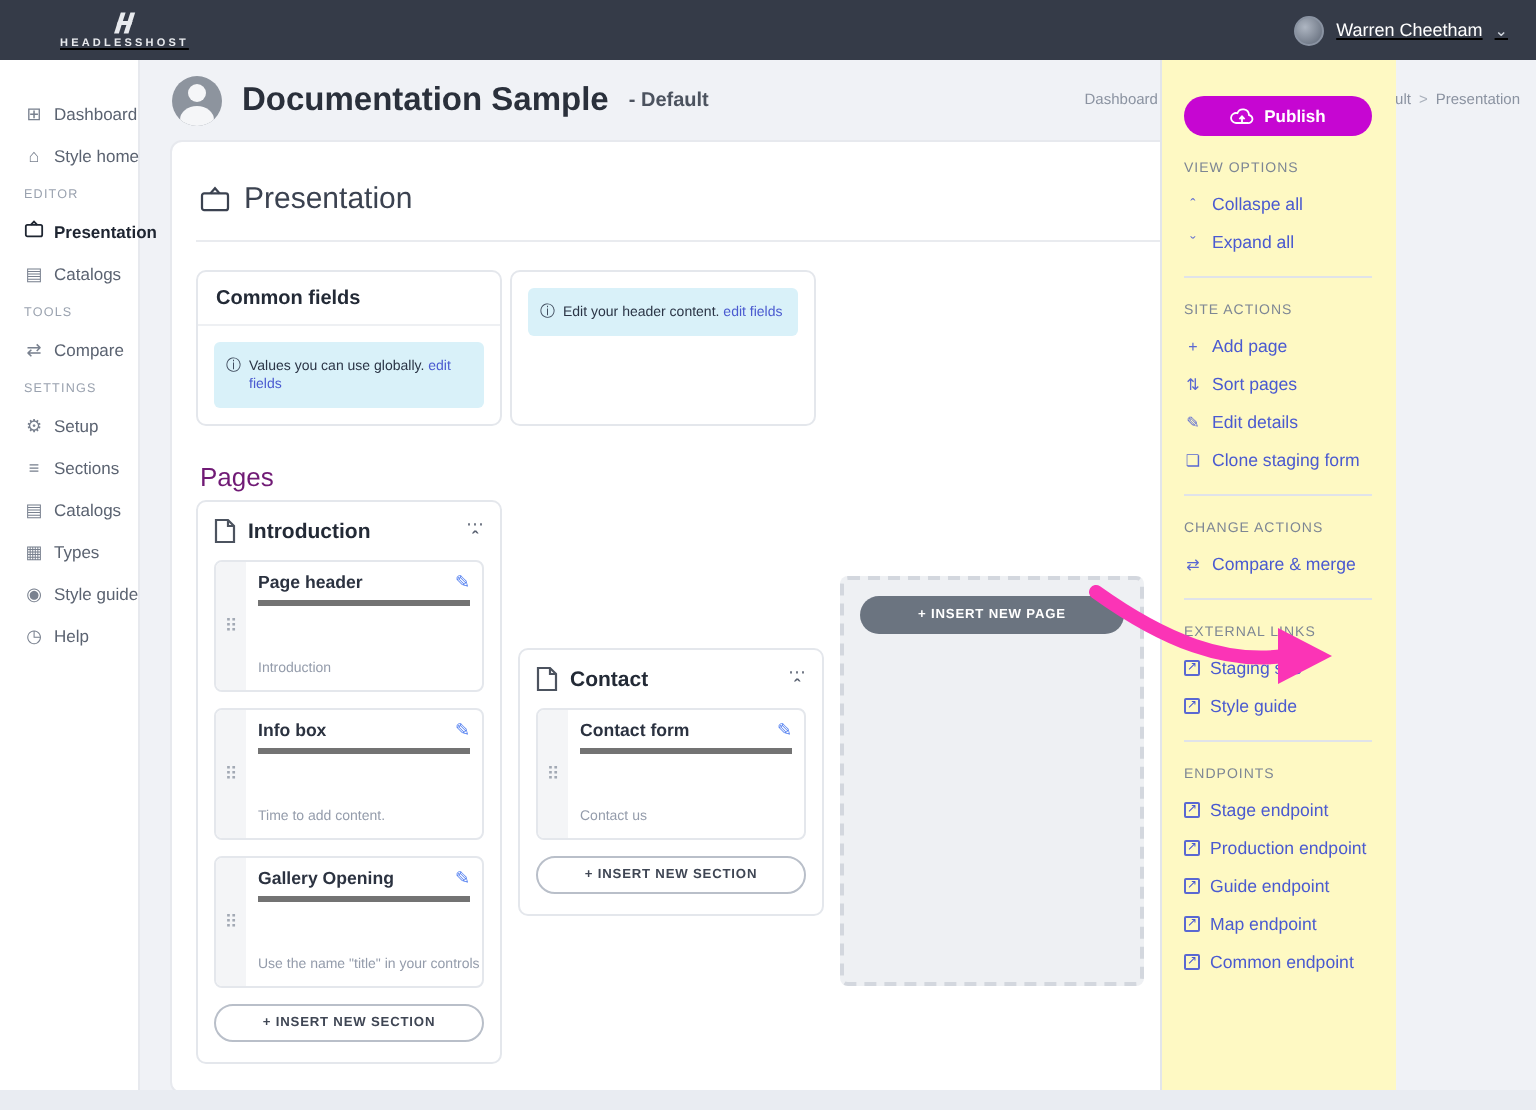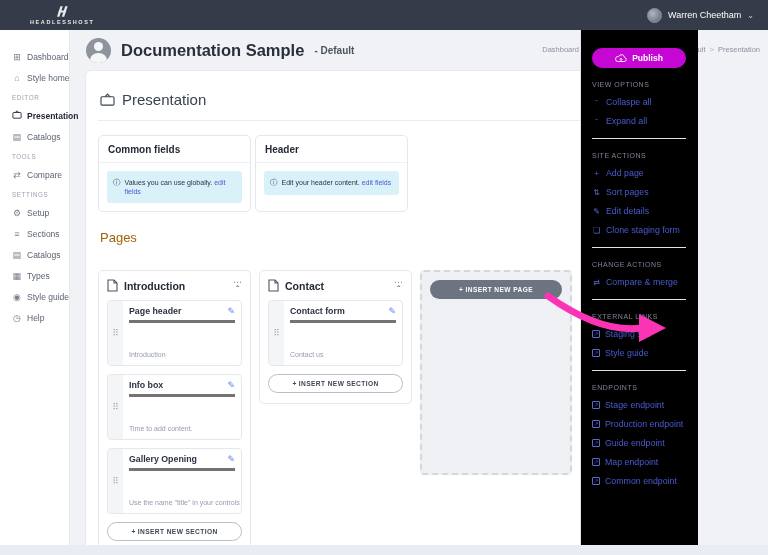--- a/index.html
+++ b/index.html
@@ -1,21 +1,21 @@
 <!DOCTYPE html>
 <html><head>
 <meta charset="utf-8">
 <style>
   * { margin:0; padding:0; box-sizing:border-box; }
   html,body { width:768px; height:555px; overflow:hidden; }
   body { font-family:"Liberation Sans", sans-serif; background:#f0f2f6; position:relative; }
   .app { position:absolute; inset:0; }
 
   
-  .topbar { position:absolute; top:0; left:0; right:0; height:30px; background:#353b48; display:flex; align-items:center; justify-content:space-between; padding:0 14px 0 30px; z-index:5; }
+  .topbar { position:absolute; top:0; left:0; right:0; height:30px; background:#353b48; display:flex; align-items:center; justify-content:space-between; padding:0 14px 0 30px; z-index:5;text-decoration:underline; }
   .brand { display:flex; flex-direction:column; align-items:center; line-height:1; }
   .brand-name { color:#e8eaee; font-size:5.5px; font-weight:bold; letter-spacing:1.6px; margin-top:2px; }
   .userchip { display:flex; align-items:center; gap:6px; color:#fff; font-size:9px; cursor:pointer; }
   .user-avatar { width:15px; height:15px; border-radius:50%; background:radial-gradient(circle at 35% 35%, #aeb6c2, #5d6675); border:1px solid #8a93a2; }
   .caret { font-size:8px; color:#cfd4dc; }
 
   
   .sidenav { position:absolute; top:30px; left:0; width:70px; bottom:10px; background:#fff; border-right:1px solid #e7e9ee; padding:16px 0 0 12px; z-index:4; }
   .nav-item { display:flex; align-items:center; gap:5px; height:21px; font-size:8.5px; color:#5b6371; cursor:pointer; white-space:nowrap; }
   .nav-item .nico { width:10px; text-align:center; font-size:9px; color:#79818f; flex:0 0 auto; }
@@ -39,43 +39,43 @@
   .card { position:absolute; left:15px; top:40px; width:552px; min-height:375px; background:#fff; border:1px solid #e7e9ee; border-radius:6px; padding:14px 12px; }
   .card-head { display:flex; align-items:center; gap:7px; padding:6px 2px 12px; border-bottom:1px solid #e9ebef; }
   .card-head-title { font-size:15px; color:#3b4250; }
   .fcard-row { display:flex; gap:4px; margin-top:14px; }
   .fcard { width:153px; background:#fff; border:1px solid #e4e7ec; border-radius:5px; }
   .fcard-title { font-size:10px; font-weight:bold; color:#232a36; padding:8px 9px 7px; border-bottom:1px solid #eef0f3; }
   .fcard-body { padding:8px; }
   .banner { background:#d9f1f9; border-radius:3px; padding:7px 6px; font-size:7px; color:#2a3445; display:flex; gap:4px; align-items:baseline; line-height:1.3; }
   .banner .iico { font-size:7.5px; color:#3e4a5c; }
   .link { color:#4a5ad0; cursor:pointer; }
-  .pages-label { font-size:13px; color:#a16207; margin:18px 2px 25px; }
-  .pages-row { display:flex; gap:8px; align-items:flex-start; }
+  .pages-label { font-size:13px; color:#701a75; margin:18px 2px 4px; }
+  .pages-row { display:flex; gap:8px; align-items:center; }
 
   .pagecard { width:153px; background:#fff; border:1px solid #e4e7ec; border-radius:5px; padding-bottom:2px; }
   .page-head { display:flex; align-items:flex-start; padding:8px 8px 6px; }
   .page-name { font-size:10.5px; font-weight:bold; color:#232a36; margin-left:6px; flex:1; padding-top:1px; }
   .page-ctrl { display:flex; flex-direction:column; align-items:center; line-height:.8; color:#6b7280; }
   .dots { font-size:9px; cursor:pointer; }
   .chev { font-size:9px; font-weight:bold; cursor:pointer; color:#586070; }
   .sec { display:flex; border:1px solid #e4e7ec; border-radius:4px; overflow:hidden; margin:0 8px 8px; background:#fff; }
   .sec-handle { width:15px; background:#f4f5f7; color:#a2a9b4; display:flex; align-items:center; justify-content:center; font-size:9px; cursor:grab; }
   .sec-body { flex:1; padding:5px 6px 4px; min-width:0; }
   .sec-top { display:flex; justify-content:space-between; align-items:center; border-bottom:3px solid #737373; padding-bottom:4px; margin-bottom:20px; }
   .sec-title { font-size:8.8px; font-weight:bold; color:#2b3240; }
   .edit-ico { font-size:9px; color:#4f7df0; cursor:pointer; }
   .sec-sub { font-size:7px; color:#949cab; white-space:nowrap; overflow:hidden; text-overflow:ellipsis; }
   .insert-sec { border:1px solid #b9bfc9; border-radius:999px; font-size:6.6px; font-weight:bold; letter-spacing:.4px; color:#3f4654; text-align:center; padding:5px 0; margin:4px 8px 8px; cursor:pointer; background:#fff; }
 
   .newpage-zone { width:152px; height:205px; background:#eef0f3; border:2px dashed #d3d7de; border-radius:4px; padding:8px; }
   .insert-page { background:#6b7480; color:#fff; font-size:6.6px; font-weight:bold; letter-spacing:.4px; text-align:center; border-radius:999px; padding:6px 0; cursor:pointer; }
 
   
-  .rail { position:absolute; left:580px; top:30px; width:118px; bottom:0; border-left:1px solid #e2e5ea; padding:18px 12px 0 11px; background:#000000; }
+  .rail { position:absolute; left:580px; top:30px; width:118px; bottom:0; border-left:1px solid #e2e5ea; padding:18px 12px 0 11px; background:#fef9c3; }
   .publish-btn { width:100%; height:20px; border:none; border-radius:11px; background:#c606d2; color:#fff; font-size:8.5px; font-weight:bold; font-family:"Liberation Sans",sans-serif; display:flex; align-items:center; justify-content:center; gap:5px; cursor:pointer; }
   .rail-label { font-size:7px; color:#7d8694; letter-spacing:.5px; margin:13px 0 3px; }
   .rail-item { display:flex; align-items:center; gap:5px; font-size:8.8px; color:#4a5ad0; margin:9px 0; cursor:pointer; white-space:nowrap; }
   .rail-item .rico { width:9px; text-align:center; font-size:8px; flex:0 0 auto; color:#5a68d2; }
   .ext { display:inline-flex; align-items:center; justify-content:center; width:8px; height:8px; border:1px solid #5a68d2; border-radius:1px; font-size:6px; line-height:1; }
   .rail-div { border-top:1px solid #e0e3e9; margin:12px 0 2px; }
 
   
   .bottombar { position:absolute; left:0; right:0; bottom:0; height:10px; background:#e9ecf2; z-index:6; }
   .arrow-overlay { position:absolute; left:538px; top:286px; z-index:10; pointer-events:none; }
@@ -186,21 +186,20 @@
           <div class="fcard-title">Common fields</div>
           <div class="fcard-body">
             <div class="banner">
               <span class="iico">ⓘ</span>
               <span><span>Values you can use globally.</span>
               <span class="link">edit fields</span></span>
             </div>
           </div>
         </div>
         <div class="fcard">
-          <div class="fcard-title">Header</div>
           <div class="fcard-body">
             <div class="banner">
               <span class="iico">ⓘ</span>
               <span><span>Edit your header content.</span>
               <span class="link">edit fields</span></span>
             </div>
           </div>
         </div>
       </div>
 

